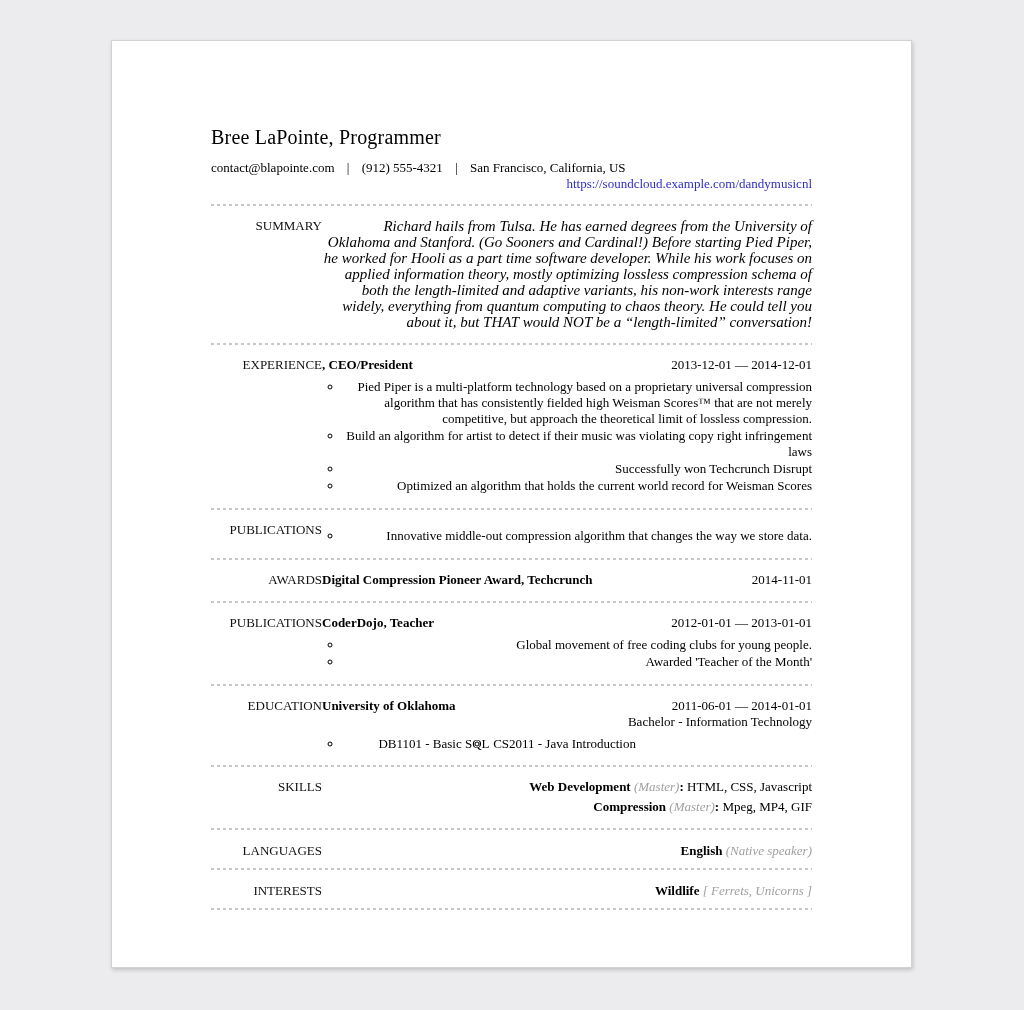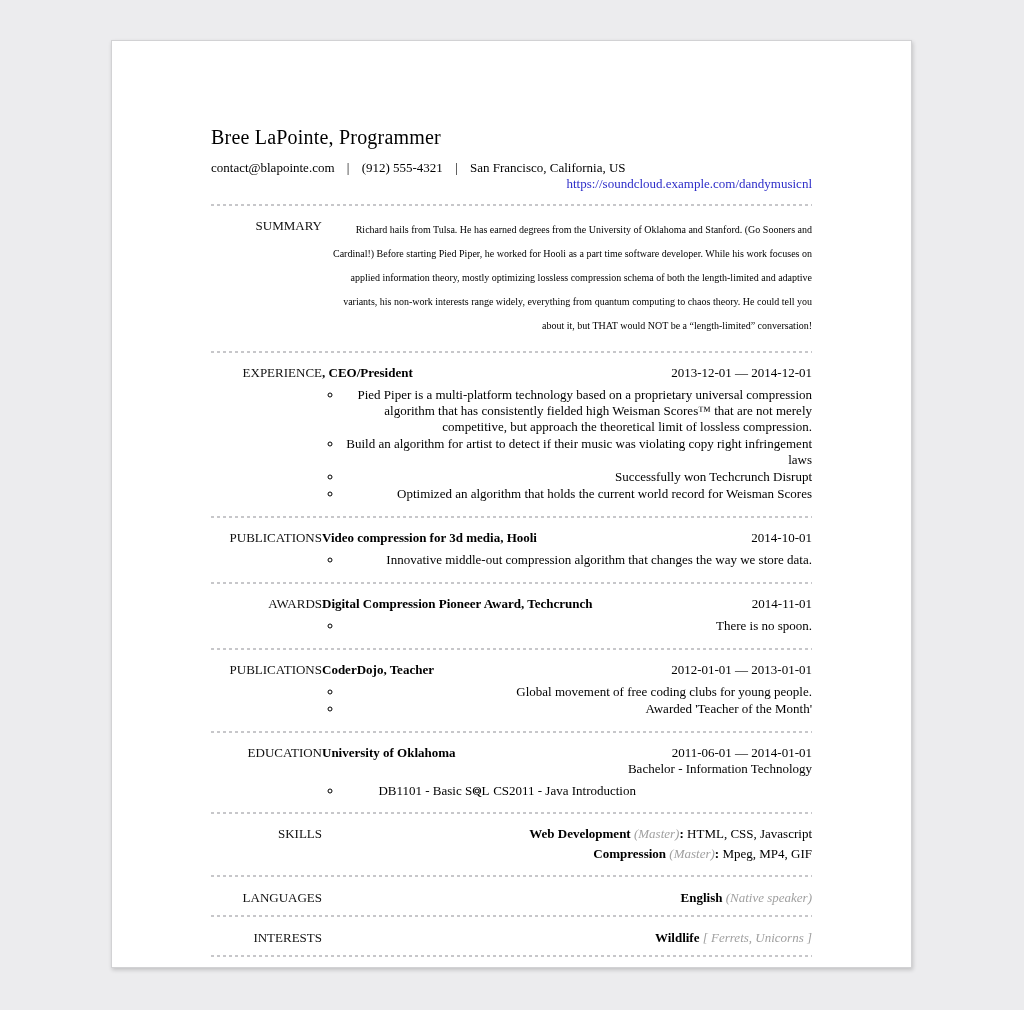--- a/index.html
+++ b/index.html
@@ -60,21 +60,21 @@
     font-size: 13px;
     line-height: 16px;
     text-align: right;
   }
   .section-label {
     font-size: 13px;
     line-height: 16px;
     color: #111;
   }
   .section-body { min-width: 0; }
-  .summary-text { font-size: 10px; line-height: 24px; }
+  .summary-text { font-size: 15px; line-height: 16px; font-style: italic; }
   .entry-head {
     display: flex;
     justify-content: space-between;
     align-items: baseline;
   }
   .entry-title { font-weight: bold; }
   .entry-date { font-weight: normal; white-space: nowrap; }
   .degree-line { line-height: 16px; }
   ul.bullets {
     list-style: circle;
@@ -141,42 +141,35 @@
           <li>Optimized an algorithm that holds the current world record for Weisman Scores</li>
         </ul>
       </div>
     </section>
 
     <div class="divider"></div>
 
     <section class="section">
       <div class="section-label">PUBLICATIONS</div>
       <div class="section-body">
-        <div class="entry-head">
-          <span class="entry-title">Video compression for 3d media, Hooli</span>
-          <span class="entry-date">2014-10-01</span>
-        </div>
         <ul class="bullets">
           <li>Innovative middle-out compression algorithm that changes the way we store data.</li>
         </ul>
       </div>
     </section>
 
     <div class="divider"></div>
 
     <section class="section">
       <div class="section-label">AWARDS</div>
       <div class="section-body">
         <div class="entry-head">
           <span class="entry-title">Digital Compression Pioneer Award, Techcrunch</span>
           <span class="entry-date">2014-11-01</span>
         </div>
-        <ul class="bullets">
-          <li>There is no spoon.</li>
-        </ul>
       </div>
     </section>
 
     <div class="divider"></div>
 
     <section class="section">
       <div class="section-label">PUBLICATIONS</div>
       <div class="section-body">
         <div class="entry-head">
           <span class="entry-title">CoderDojo, Teacher</span>

